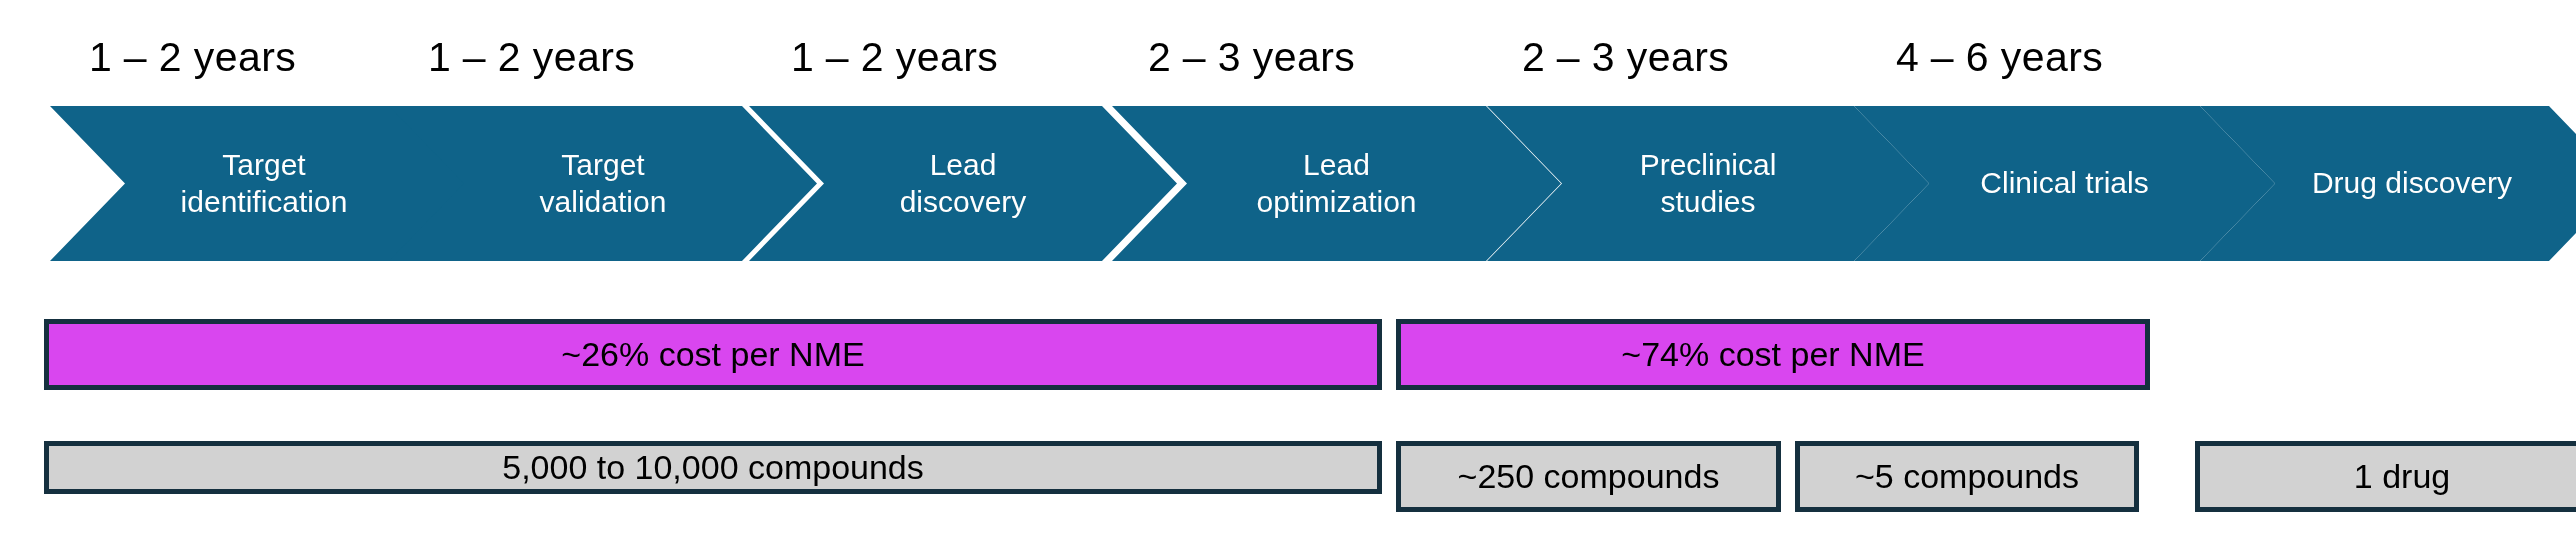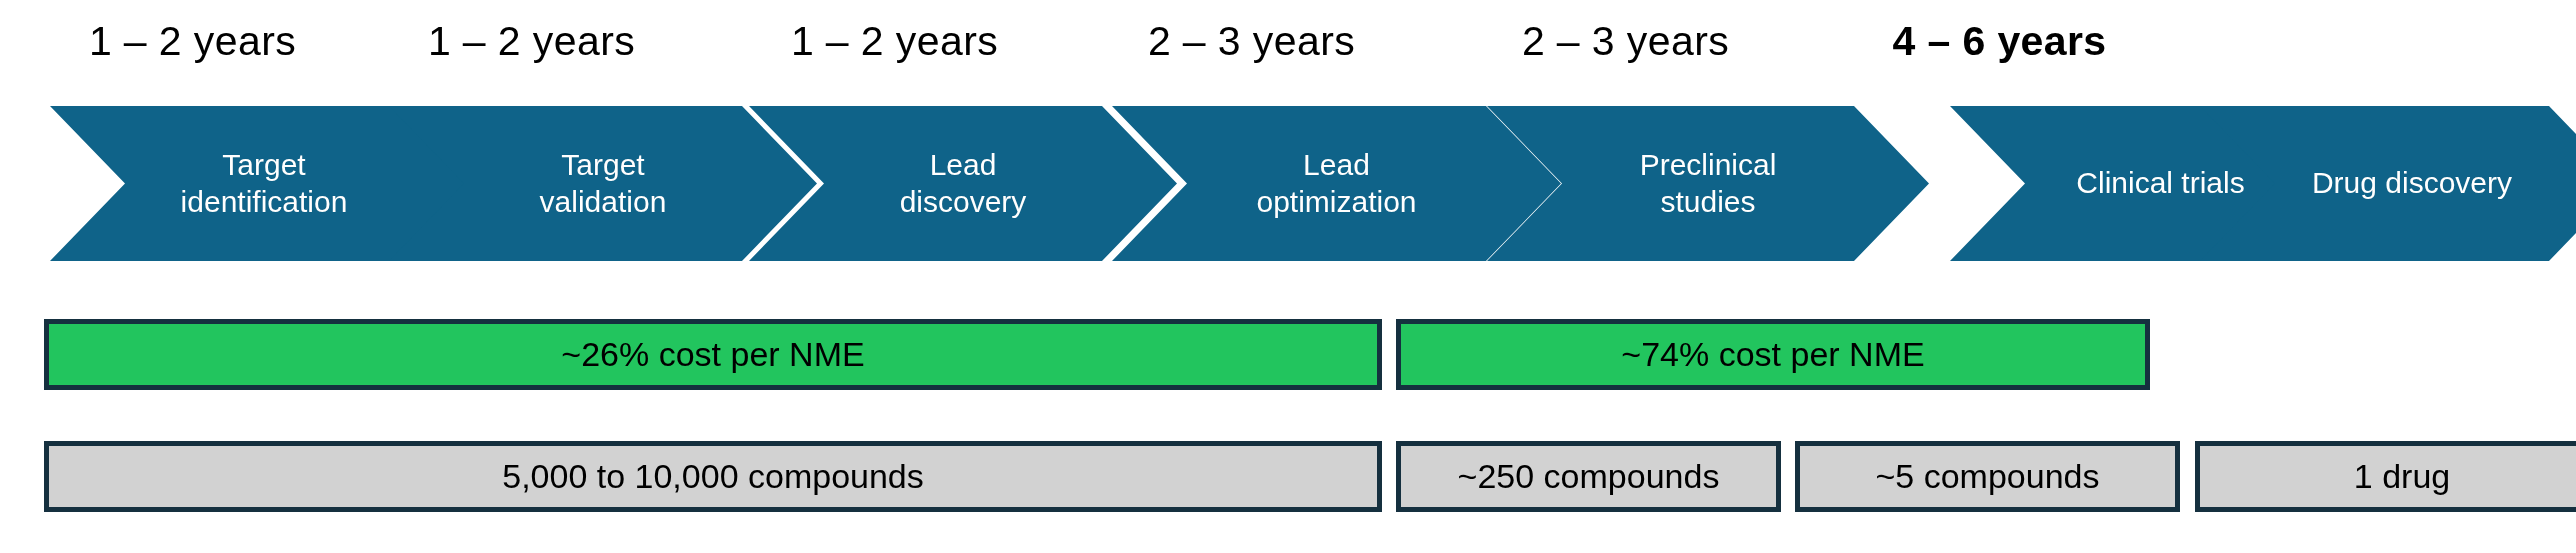--- a/index.html
+++ b/index.html
@@ -1,20 +1,20 @@
 <!DOCTYPE html>
 <html style="font-size:11.4px"><head>
 <meta charset="utf-8">
 <style>
   html,body{margin:0;padding:0;background:#ffffff;}
   body{width:2576px;height:554px;position:relative;overflow:hidden;
        font-family:"Liberation Sans","DejaVu Sans",sans-serif;}
 
   
-  #years-row{position:absolute;left:0;top:0;width:2196px;height:93px;}
+  #years-row{position:absolute;left:0;top:16px;width:2196px;height:93px;}
   .year-label{
     position:absolute;top:15.7px;height:50px;line-height:50px;
     text-align:center;color:#000000;font-size:41px;font-weight:400;
     white-space:nowrap;letter-spacing:0.4px;
   }
 
   
   #chevron-row{position:absolute;left:0;top:106px;width:2576px;height:157px;}
   .chevron{
     position:absolute;top:0;height:155px;
@@ -35,36 +35,36 @@
     clip-path:polygon(0 0, calc(100% - 75px) 0, 100% 50%, calc(100% - 75px) 100%, 0 100%, 75px 50%);
   }
 
   
   .bar{
     position:absolute;box-sizing:border-box;
     border:5px solid #15303F;
     display:flex;align-items:center;justify-content:center;
     color:#000000;font-size:34px;font-weight:400;white-space:nowrap;
   }
-  .bar-green{background:#22c55e;}
+  .bar-green{background:#d946ef;}
   .bar-gray{background:#D2D2D2;}
   #green-row{position:absolute;left:0;top:0;width:2576px;height:554px;pointer-events:none;}
   #green-row .bar,#gray-row .bar{pointer-events:auto;}
   #gray-row{position:absolute;left:0;top:0;width:2576px;height:554px;pointer-events:none;}
 </style>
 </head>
 <body>
 
 <div id="years-row">
   <div class="year-label" style="left:50px;width:285px;">1 – 2 years</div>
   <div class="year-label" style="left:389px;width:285px;">1 – 2 years</div>
   <div class="year-label" style="left:752px;width:285px;">1 – 2 years</div>
   <div class="year-label" style="left:1109px;width:285px;">2 – 3 years</div>
   <div class="year-label" style="left:1483px;width:285px;">2 – 3 years</div>
-  <div class="year-label" style="left:1857px;width:285px;font-weight:bold;">4 – 6 years</div>
+  <div class="year-label" style="left:1857px;width:285px;">4 – 6 years</div>
 </div>
 
 <div id="chevron-row">
 
   <div class="chevron chev-first" style="left:50px;width:428px;">
     <div class="chevron-inner">Target
 identification</div>
   </div>
 
   <div class="chevron chev-mid" style="left:389px;width:428px;">
@@ -80,46 +80,46 @@
   <div class="chevron chev-mid" style="left:1112px;width:449px;">
     <div class="chevron-inner">Lead
 optimization</div>
   </div>
 
   <div class="chevron chev-mid" style="left:1487px;width:442px;">
     <div class="chevron-inner">Preclinical
 studies</div>
   </div>
 
-  <div class="chevron chev-mid" style="left:1950px;width:421px;">
+  <div class="chevron chev-mid" style="left:1854px;width:421px;">
     <div class="chevron-inner">Clinical trials</div>
   </div>
 
   <div class="chevron chev-mid" style="left:2200px;width:424px;">
     <div class="chevron-inner">Drug discovery</div>
   </div>
 
 </div>
 
 <div id="green-row">
   <div class="bar bar-green" style="left:44px;top:319px;width:1338px;height:71px;">
     <span>~26% cost per NME</span>
   </div>
   <div class="bar bar-green" style="left:1396px;top:319px;width:754px;height:71px;text-align:right;">
     <span>~74% cost per NME</span>
   </div>
 </div>
 
 <div id="gray-row">
-  <div class="bar bar-gray" style="left:44px;top:441px;width:1338px;height:71px;">
+  <div class="bar bar-gray" style="left:44px;top:441px;width:1338px;height:53px;">
     <span>5,000 to 10,000 compounds</span>
   </div>
   <div class="bar bar-gray" style="left:1396px;top:441px;width:385px;height:71px;text-align:center;">
     <span>~250 compounds</span>
   </div>
-  <div class="bar bar-gray" style="left:1795px;top:441px;width:385px;height:71px;">
+  <div class="bar bar-gray" style="left:1795px;top:441px;width:344px;height:71px;">
     <span>~5 compounds</span>
   </div>
   <div class="bar bar-gray" style="left:2195px;top:441px;width:414px;height:71px;">
     <span>1 drug</span>
   </div>
 </div>
 
 
 </body></html>

